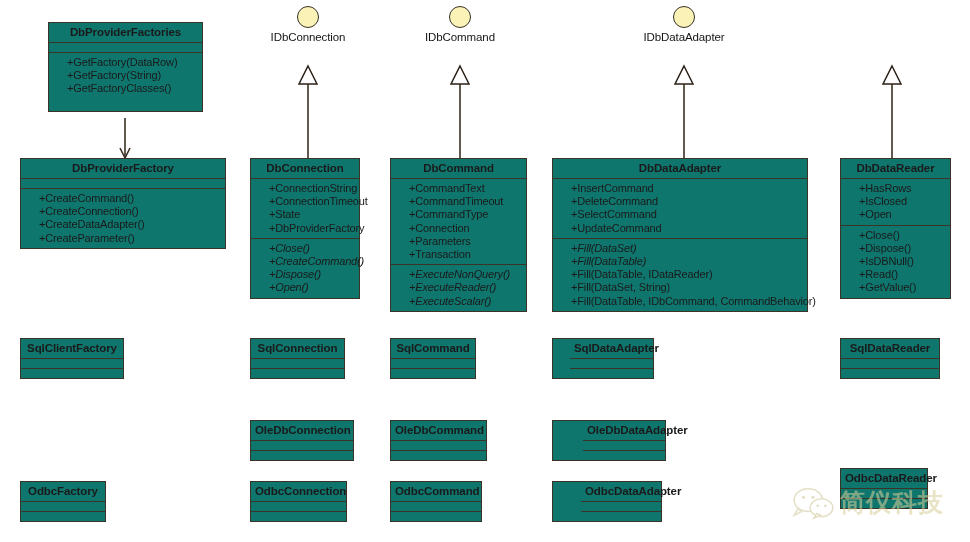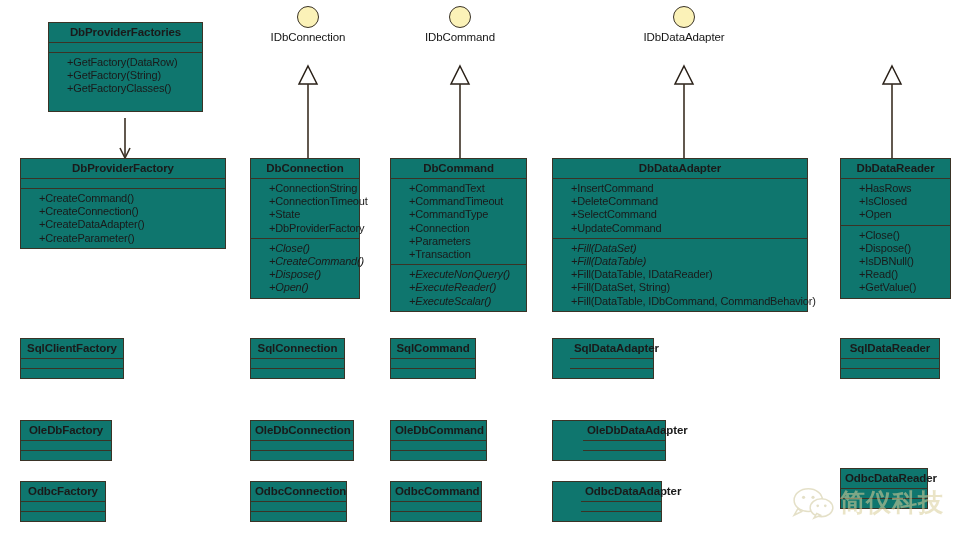--- a/index.html
+++ b/index.html
@@ -282,25 +282,20 @@
     <div class="uml-compartment empty"></div>
     <div class="uml-compartment empty"></div>
   </div>
 
   <div class="uml-class" style="left:840px; top:338px; width:100px;">
     <div class="uml-title">SqlDataReader</div>
     <div class="uml-compartment empty"></div>
     <div class="uml-compartment empty"></div>
   </div>
 
-  <div class="uml-class" style="left:20px; top:420px; width:92px;">
-    <div class="uml-title">OleDbFactory</div>
-    <div class="uml-compartment empty"></div>
-    <div class="uml-compartment empty"></div>
-  </div>
 
   <div class="uml-class" style="left:250px; top:420px; width:104px;">
     <div class="uml-title">OleDbConnection</div>
     <div class="uml-compartment empty"></div>
     <div class="uml-compartment empty"></div>
   </div>
 
   <div class="uml-class" style="left:390px; top:420px; width:97px;">
     <div class="uml-title">OleDbCommand</div>
     <div class="uml-compartment empty"></div>

